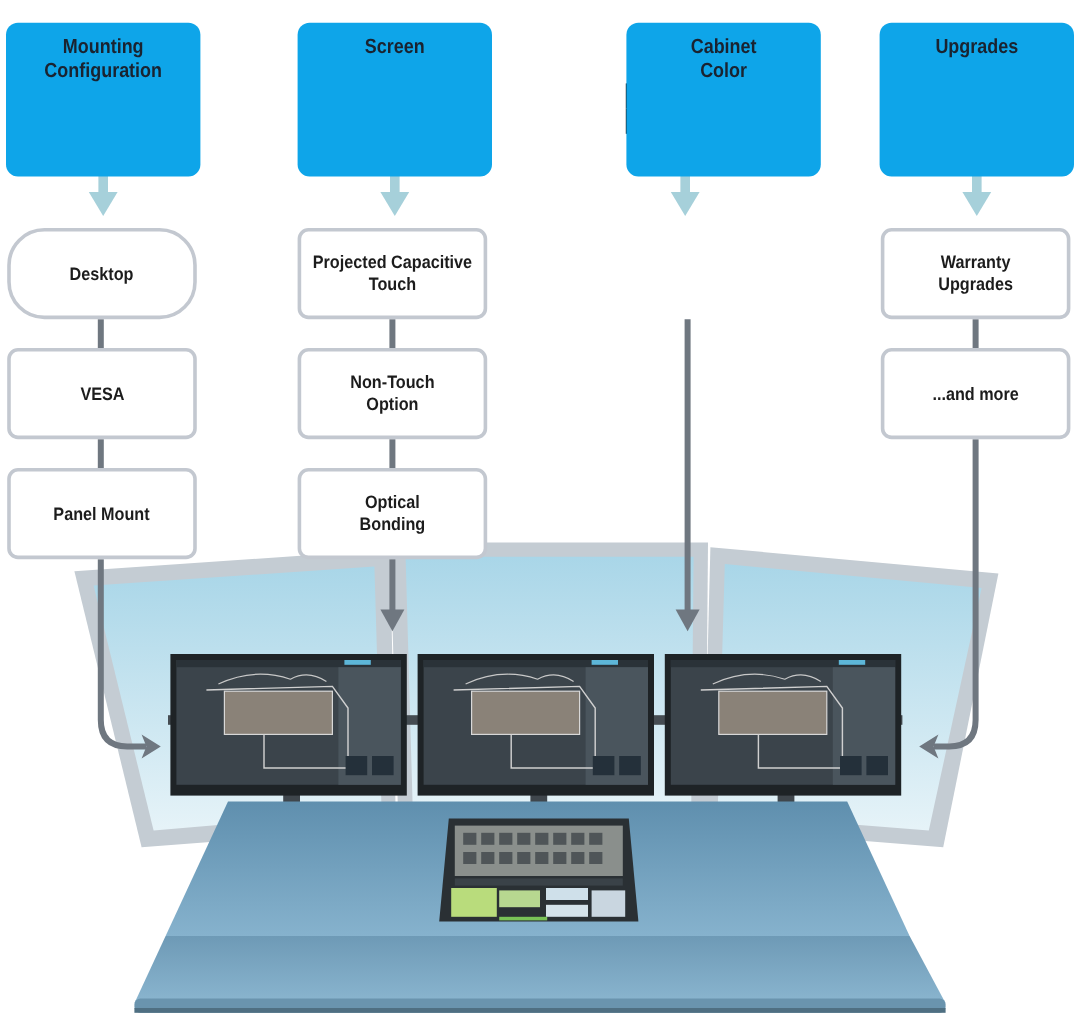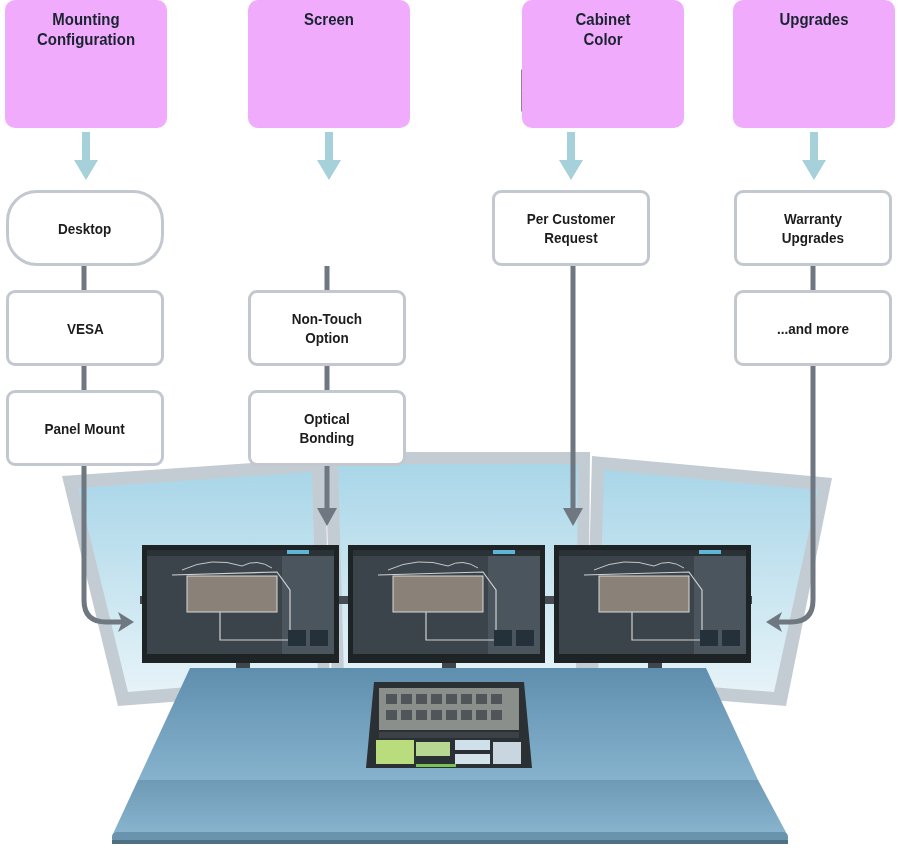--- a/index.html
+++ b/index.html
@@ -1,20 +1,20 @@
 <!DOCTYPE html>
 <html><head>
 <meta charset="utf-8">
 <style>
   html, body { margin: 0; padding: 0; background: #ffffff; }
   body { width: 900px; height: 854px; position: relative; overflow: hidden;
          font-family: "Liberation Sans", sans-serif; }
   #scene { position: absolute; left: 0; top: 0; width: 900px; height: 854px; }
-  .cat-box { position: absolute; top: 0; width: 162px; height: 128px;
-             background: #f0abfc; border-radius: 10px; }
+  .cat-box { position: absolute; top: 19px; width: 162px; height: 128px;
+             background: #0ea5e9; border-radius: 10px; }
   .cat-title { position: absolute; left: 0; right: 0; top: 10px; text-align: center;
                font-size: 17px; font-weight: bold; color: #1a2330; line-height: 20px;
                transform: scaleX(0.88); }
   .opt-box { position: absolute; width: 152px; height: 70px; background: #ffffff;
              border: 3px solid #c3c8d0; border-radius: 9px; display: flex;
              align-items: center; justify-content: center; text-align: center; }
   .opt-label { font-size: 15px; font-weight: bold; color: #1c1c1c; line-height: 19px;
                transform: scaleX(0.9); white-space: pre-line; }
 </style>
 </head>
@@ -220,30 +220,30 @@
   <div class="opt-box" style="left:6px;top:190px;border-radius:31px;">
     <span class="opt-label">Desktop</span>
     </div>
   <div class="opt-box" style="left:6px;top:290px;justify-content:center;">
     <span class="opt-label">VESA</span>
     </div>
   <div class="opt-box" style="left:6px;top:390px;">
     <span class="opt-label">Panel Mount</span>
     </div>
 
+  <div class="opt-box" style="left:248px;top:190px;">
+    <span class="opt-label" style="width:150px;">Projected Capacitive Touch</span>
+    </div>
   <div class="opt-box" style="left:248px;top:290px;text-align:center;">
     <span class="opt-label" style="width:80px;">Non-Touch Option</span>
     </div>
   <div class="opt-box" style="left:248px;top:390px;">
     <span class="opt-label" style="width:70px;">Optical Bonding</span>
     </div>
 
-  <div class="opt-box" style="left:492px;top:190px;">
-    <span class="opt-label" style="width:100px;">Per Customer Request</span>
-    </div>
 
   <div class="opt-box" style="left:734px;top:190px;">
     <span class="opt-label" style="width:70px;">Warranty Upgrades</span>
     </div>
   <div class="opt-box" style="left:734px;top:290px;">
     <span class="opt-label">...and more</span>
     </div>
 </div>
 
 </body></html>

